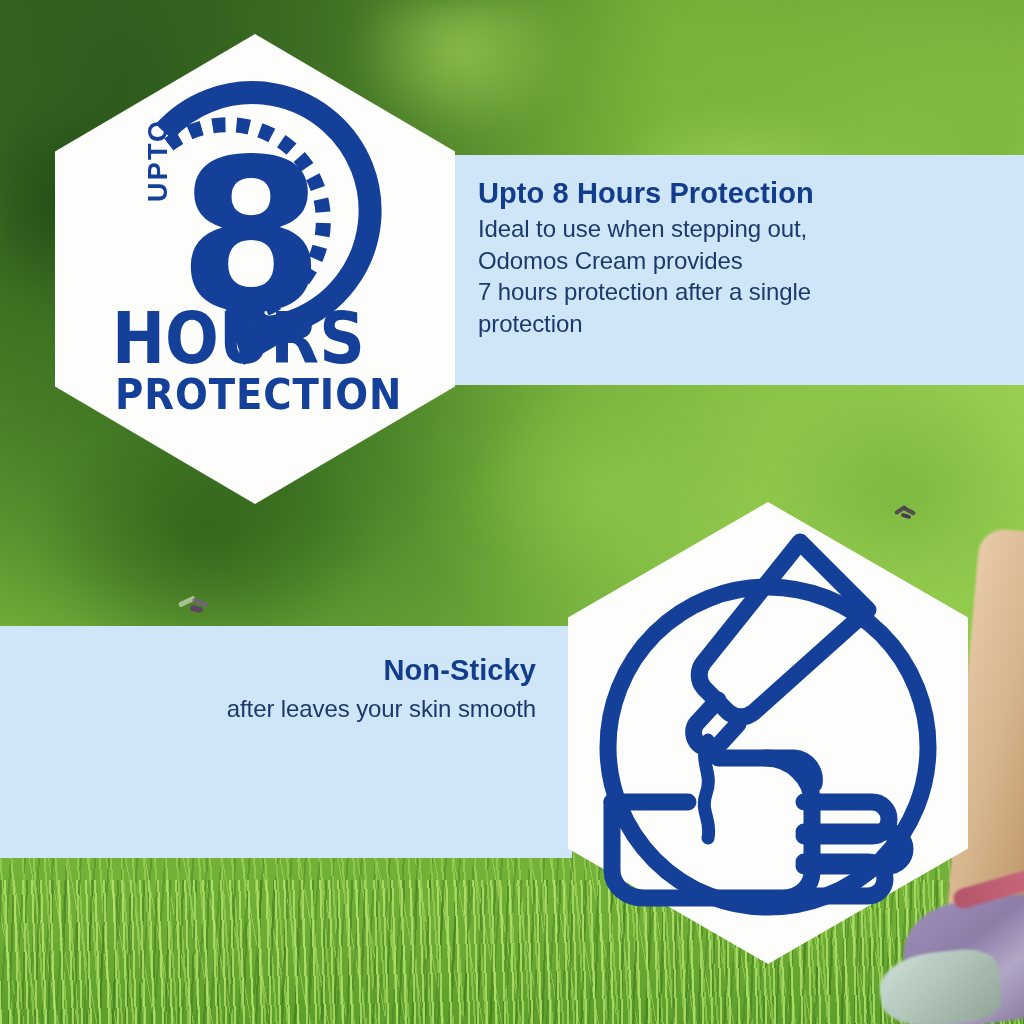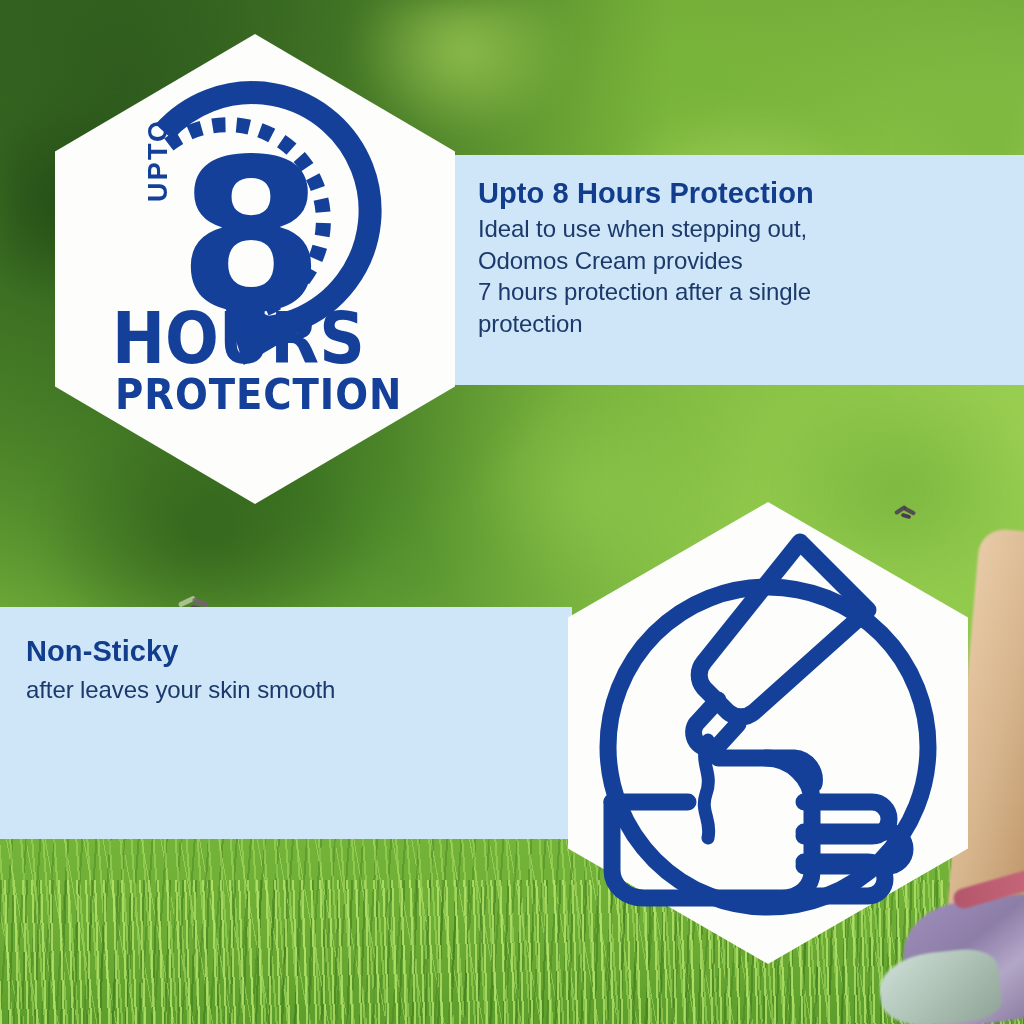--- a/index.html
+++ b/index.html
@@ -92,22 +92,22 @@
   .bug2 .w1{ left:0;  top:1px;  width:18px; height:5px; border-radius:3px; background:#cdd9b6; transform:rotate(-26deg); opacity:.8; }
   .bug2 .w2{ left:14px; top:2px; width:17px; height:5px; border-radius:3px; background:#7a5c80; transform:rotate(22deg); opacity:.8; }
 
   
   .panel{ position:absolute; background:#cfe6f8; }
   .panel-top{
     left:452px; top:155px; width:572px; height:230px;
     padding:22px 26px 0 26px;
   }
   .panel-bottom{
-    left:0; top:607px; width:572px; height:232px;
-    padding:28px 36px 0 26px; text-align:left;
+    left:0; top:626px; width:572px; height:232px;
+    padding:28px 36px 0 26px; text-align:right;
   }
   .panel h2{
     color:#123c8c; font-size:29px; font-weight:bold;
     letter-spacing:.1px; margin-bottom:3px; line-height:1.15;
   }
   .panel p{
     color:#1b3a6b; font-size:24px; font-weight:400;
     line-height:1.31; letter-spacing:-.1px;
   }
   .panel p span{ display:block; }

